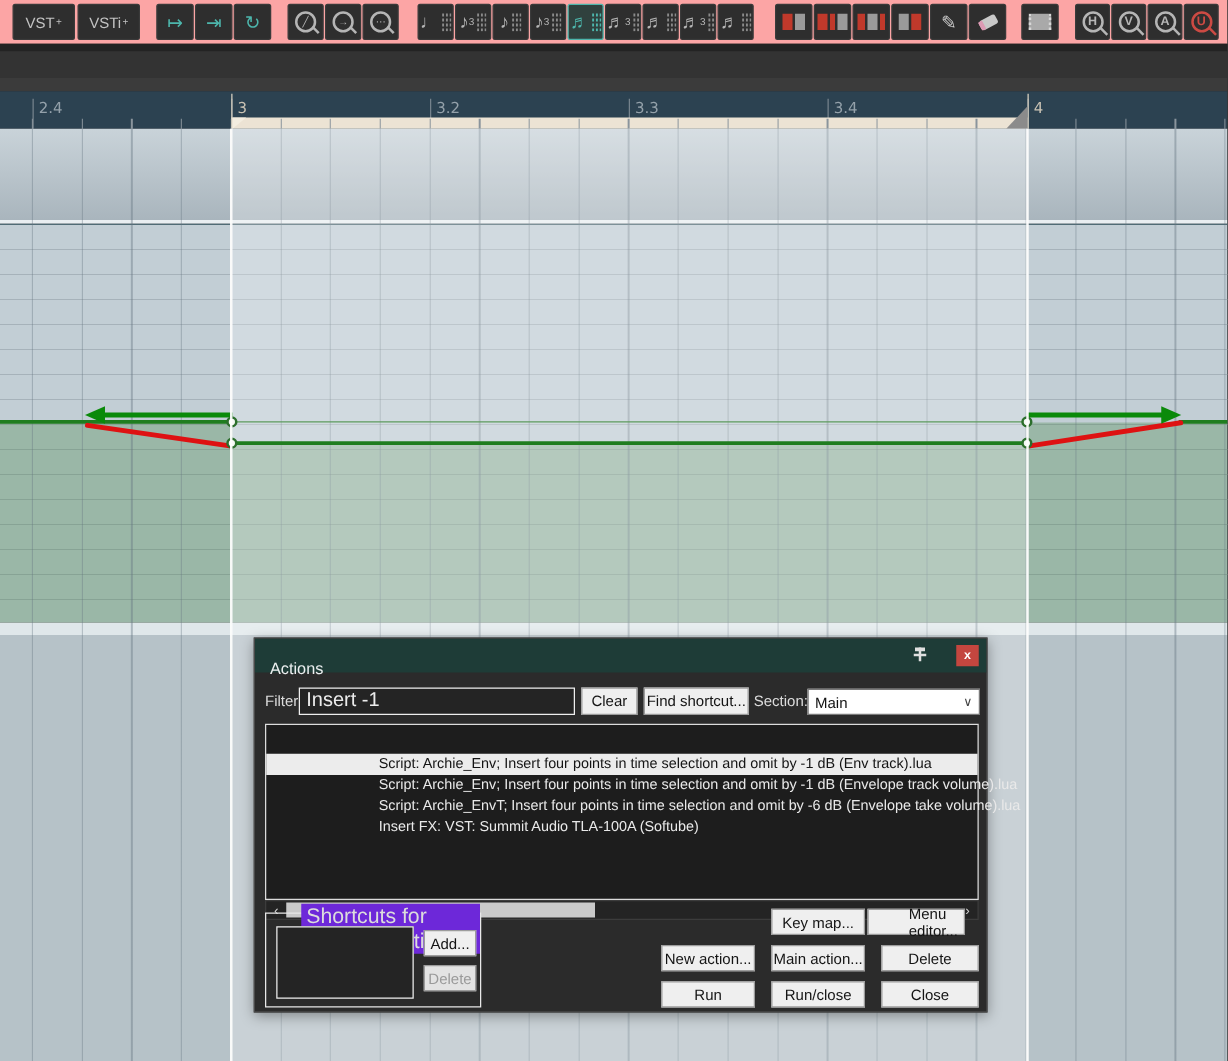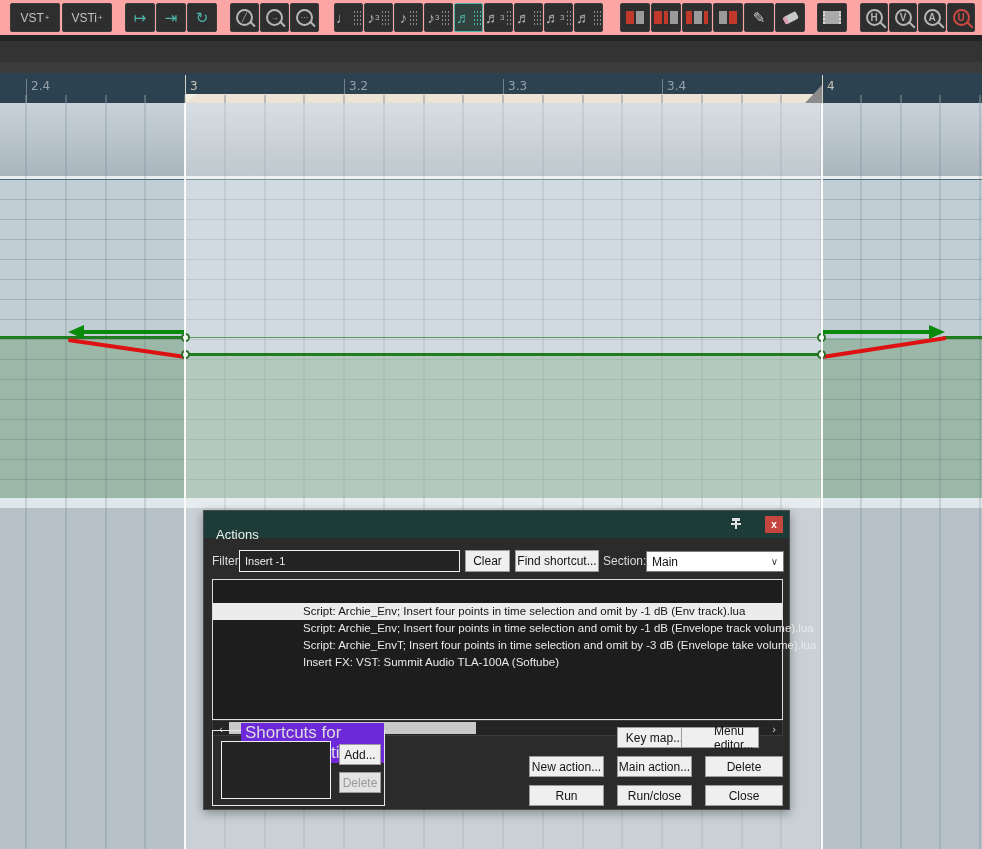--- a/index.html
+++ b/index.html
@@ -101,21 +101,21 @@
   .title { margin-left:12px; font-size:13px; color:#eceff0;margin-top:20px; }
   .pin { position:absolute; right:52px; top:7px; width:2px; height:11px; background:#e0e0e0; }
   .pin::before { content:""; position:absolute; left:-3px; top:0; width:8px; height:3px; background:#e0e0e0; }
   .pin::after { content:""; position:absolute; left:-4px; top:5px; width:10px; height:2px; background:#e0e0e0; }
   .closebtn { position:absolute; right:6px; top:5px; width:18px; height:17px;
               background:#c4463f; color:#fff; font-size:10px; font-weight:bold;
               display:flex; align-items:center; justify-content:center; }
   .flabel { position:absolute; color:#dcdcdc; }
   .finput { position:absolute; left:35px; top:39px; width:221px; height:22px;
             background:#242424; border:1px solid #efefef; color:#ececec;
-            font-size:11px; padding:0 5px; font-family:"Liberation Sans",sans-serif; }
+            font-size:16px; padding:0 5px; font-family:"Liberation Sans",sans-serif; }
   .dbtn { position:absolute; height:22px; background:#efefef; border:1px solid #9c9c9c;
           color:#141414; font-size:12px; display:flex; align-items:center;
           justify-content:center; }
   .dropdown { position:absolute; left:442px; top:40px; width:138px; height:21px;
               background:#fff; border:1px solid #7a7a7a; color:#111;
               display:flex; align-items:center; padding:0 5px; }
   .dropdown .chev { margin-left:auto; color:#444; font-size:10px; }
   .list { position:absolute; left:8px; top:68px; width:571px; height:141px;
           background:#1d1d1d; border:1px solid #dcdcdc; }
   .lhead { position:absolute; left:0; top:0; width:100%; height:22px; background:#fff;
@@ -354,39 +354,39 @@
     <div class="dbtn" style="left:311px;top:39px;width:84px;">Find shortcut...</div>
     <span class="flabel" style="left:399px;top:43px;">Section:</span>
     <div class="dropdown">
       <span>Main</span>
       <span class="chev">∨</span>
     </div>
 
     <div class="list">
       <div class="lrow sel" style="top:23px;">Script: Archie_Env; Insert four points in time selection and omit by -1 dB (Env track).lua</div>
       <div class="lrow" style="top:40px;">Script: Archie_Env; Insert four points in time selection and omit by -1 dB (Envelope track volume).lua</div>
-      <div class="lrow" style="top:57px;">Script: Archie_EnvT; Insert four points in time selection and omit by -3 dB (Envelope take volume).lua</div>
+      <div class="lrow" style="top:57px;">Script: Archie_EnvT; Insert four points in time selection and omit by -6 dB (Envelope take volume).lua</div>
       <div class="lrow" style="top:74px;">Insert FX: VST: Summit Audio TLA-100A (Softube)</div>
     </div>
 
     <div class="hscroll">
       <span class="harrow" style="left:1px;">‹</span>
       <div class="thumb"></div>
       <span class="harrow" style="right:1px;">›</span>
     </div>
 
     <div class="groupbox">
       <span class="grouplabel">Shortcuts for selected action</span>
       <div class="shortcutbox"></div>
       <div class="dbtn" style="left:126px;top:13px;width:42px;height:21px;">Add...</div>
       <div class="dbtn disabled" style="left:126px;top:41px;width:42px;height:21px;">Delete</div>
     </div>
 
     <div class="dbtn" style="left:413px;top:216px;width:75px;height:21px;">Key map...</div>
-    <div class="dbtn" style="left:477px;top:216px;width:78px;height:21px;padding-left:32px;">Menu editor...</div>
+    <div class="dbtn" style="left:490px;top:216px;width:78px;height:21px;padding-left:32px;">Menu editor...</div>
     <div class="dbtn" style="left:325px;top:245px;width:75px;height:21px;">New action...</div>
     <div class="dbtn" style="left:413px;top:245px;width:75px;height:21px;">Main action...</div>
     <div class="dbtn" style="left:501px;top:245px;width:78px;height:21px;">Delete</div>
     <div class="dbtn" style="left:325px;top:274px;width:75px;height:21px;">Run</div>
     <div class="dbtn" style="left:413px;top:274px;width:75px;height:21px;">Run/close</div>
     <div class="dbtn" style="left:501px;top:274px;width:78px;height:21px;">Close</div>
   </div>
 
 </div>
 

